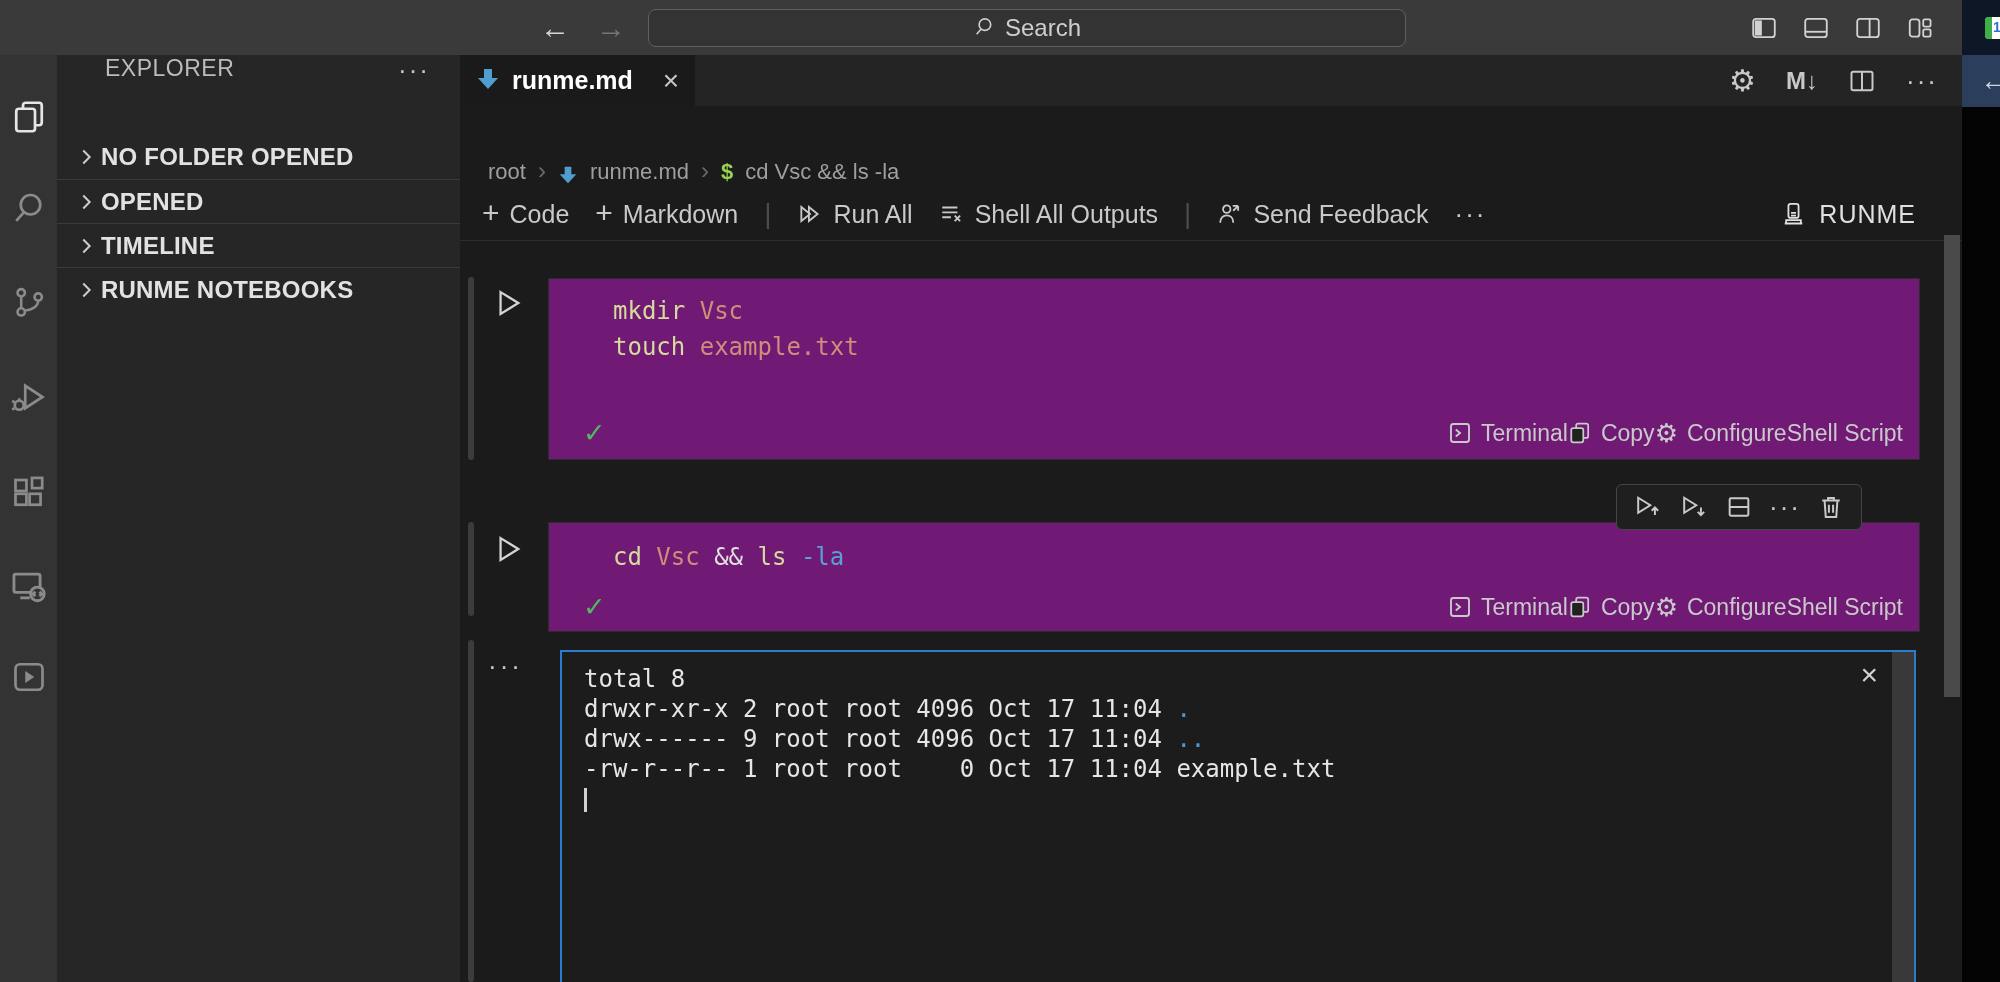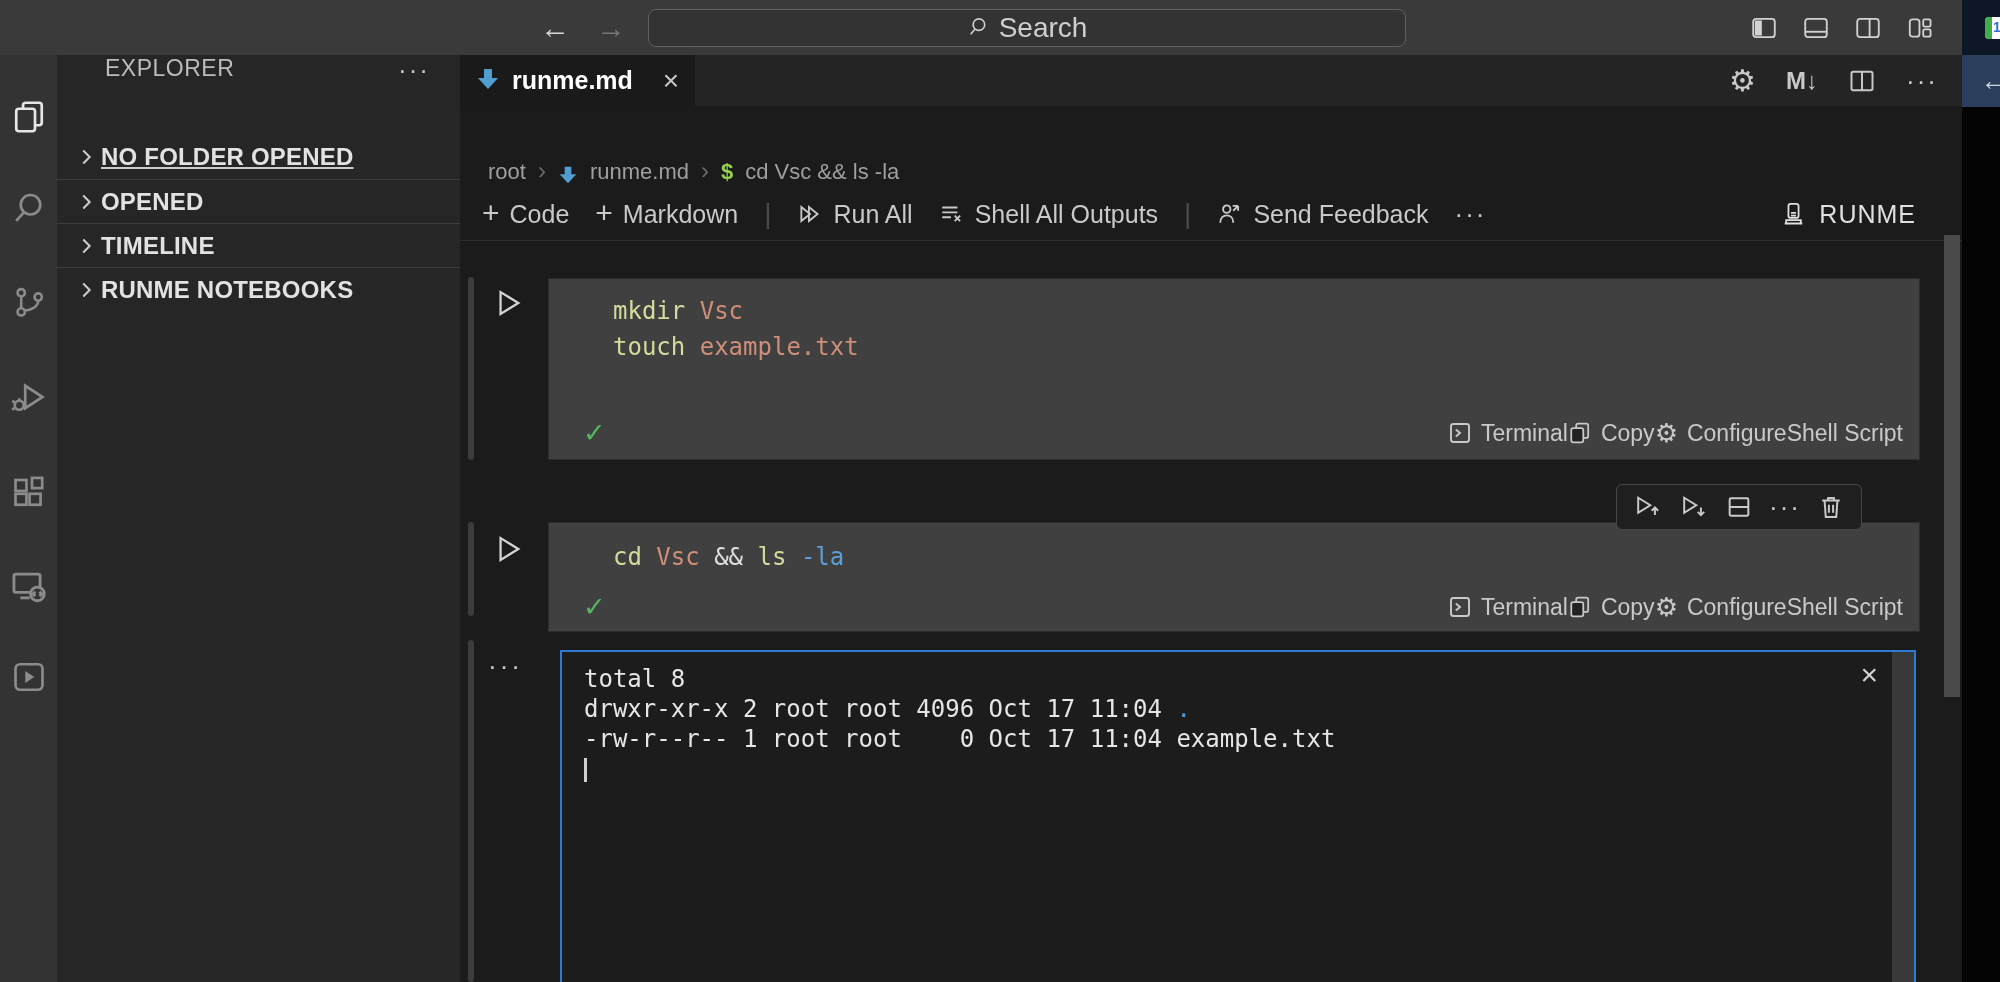--- a/index.html
+++ b/index.html
@@ -10,21 +10,21 @@
   
   .titlebar { position:absolute; left:0; top:0; width:1962px; height:55px;
               background:#3a3a3a; display:flex; align-items:center; }
   .nav-arrows { position:absolute; left:540px; top:0; height:55px; display:flex; align-items:center; gap:26px; }
   .nav-arrow { font-size:30px; line-height:1; }
   .nav-back { color:#d6d6d6; } .nav-fwd { color:#757575; }
   .searchbox { position:absolute; left:648px; top:9px; width:758px; height:38px;
                background:#333333; border:1px solid #606060; border-radius:8px;
                display:flex; align-items:center; justify-content:center; gap:10px; color:#cfcfcf; }
   .searchbox svg { stroke:#cfcfcf; }
-  .search-label { font-size:28px; }
+  .search-label { font-size:24px; }
   .layout-icons { position:absolute; right:28px; top:0; height:55px; display:flex; align-items:center; gap:24px; color:#d2d2d2; }
   .layout-icons svg { display:block; stroke:currentColor; fill:none; stroke-width:1.7; }
 
   
   .edge { position:absolute; left:1962px; top:0; width:38px; height:982px; }
   .edge-top { position:absolute; left:0; top:0; width:38px; height:55px; background:#0e1726; overflow:hidden; }
   .edge-appicon { position:absolute; left:23px; top:17px; width:22px; height:22px; background:#ffffff; border-radius:4px; overflow:hidden; }
   .edge-appicon .gbar { position:absolute; left:0; top:0; width:7px; height:22px; background:#3fae49; }
   .edge-appicon .num { position:absolute; left:8px; top:2px; font-size:14px; font-weight:bold; color:#2f6fd6; }
   .edge-mid { position:absolute; left:0; top:55px; width:38px; height:52px; background:#2b3f5d; overflow:hidden; }
@@ -36,21 +36,21 @@
   .act-item { position:absolute; left:0; width:57px; height:52px; display:flex; align-items:center; justify-content:center; color:#8b8b8b; }
   .act-item.active { color:#e6e6e6; }
   .act-item svg { display:block; stroke:currentColor; fill:none; stroke-width:1.8; }
 
   
   .sidebar { position:absolute; left:57px; top:55px; width:403px; height:927px; background:#262626; color:#cccccc; }
   .sb-header { height:80px; display:flex; align-items:flex-start; padding:0 30px 0 48px; }
   .sb-title { font-size:23px; letter-spacing:0.5px; color:#bcbcbc; }
   .sb-more { margin-left:auto; font-size:26px; letter-spacing:2px; color:#c5c5c5; }
   .sb-row { height:44px; display:flex; align-items:center; padding-left:14px; border-top:1px solid #3b3b3b; }
-  .sb-row.first { border-top:none;text-decoration:underline; }
+  .sb-row.first { border-top:none; }
   .sb-chevron { width:30px; display:flex; align-items:center; justify-content:center; color:#cccccc; }
   .sb-chevron svg { stroke:currentColor; fill:none; stroke-width:2.2; }
   .sb-label { font-size:24px; font-weight:bold; color:#e2e2e2; letter-spacing:0.2px; }
 
   
   .editor { position:absolute; left:460px; top:55px; width:1502px; height:927px; background:#1b1b1b; overflow:hidden; }
   .tabbar { position:absolute; left:0; top:0; width:1502px; height:51px; background:#242425; }
   .tab { position:absolute; left:0; top:0; width:235px; height:51px; background:#1a1a1a;
          display:flex; align-items:center; padding:0 16px; gap:12px; }
   .tab-label { font-size:25px; font-weight:600; color:#ffffff; }
@@ -77,21 +77,21 @@
   .tb-sep { color:#4b4b4b; font-size:28px; font-weight:200; }
   .tb-brand { margin-left:auto; margin-right:46px; display:flex; align-items:center; gap:12px;
               color:#e0e0e0; letter-spacing:1px; font-size:25px; }
   .tb-brand svg { display:block; stroke:currentColor; fill:none; stroke-width:1.6; }
 
   
   .focus-bar { position:absolute; left:8px; width:6px; background:#3c3c3c; border-radius:3px; }
   .run-btn { position:absolute; color:#d4d4d4; }
   .run-btn svg { display:block; stroke:currentColor; fill:none; stroke-width:2; }
 
-  .cell { position:absolute; left:88px; width:1372px; background:#404040; border:1px solid #2c2c2c; }
+  .cell { position:absolute; left:88px; width:1372px; background:#701a75; border:1px solid #2c2c2c; }
   .cell-code { padding:14px 0 0 64px; font-family:"DejaVu Sans Mono", monospace; font-size:24px; }
   .cell-code .tline { line-height:36px; white-space:pre; }
   .tk-cmd  { color:#d6da9c; }
   .tk-arg  { color:#cf8e7a; }
   .tk-op   { color:#e0e0e0; }
   .tk-flag { color:#5c9fd7; }
   .tk-plain{ color:#d4d4d4; }
 
   .cell-footer { position:absolute; left:20px; right:16px; bottom:6px; height:40px;
                  display:flex; align-items:center; font-size:23px; color:#c9c9c9; }
@@ -493,20 +493,21 @@
           </span>
         </span>
       </div>
     </div>
 
     <div class="out-menu">···</div>
     <div class="output">
       <div class="out-body">
           <div class="tline"><span class="tk-out">total 8</span></div>
           <div class="tline"><span class="tk-out">drwxr-xr-x 2 root root 4096 Oct 17 11:04 </span><span class="tk-dir">.</span></div>
+          <div class="tline"><span class="tk-out">drwx------ 9 root root 4096 Oct 17 11:04 </span><span class="tk-dir">..</span></div>
           <div class="tline"><span class="tk-out">-rw-r--r-- 1 root root    0 Oct 17 11:04 example.txt</span></div>
         </div>
       <div class="out-body cursor-line" style="padding-top:0;">
         <span class="cursor-bar"></span>
       </div>
       <div class="out-scrollstrip"></div>
       <span class="out-close">×</span>
     </div>
 
     <div class="ed-scrollbar"></div>

